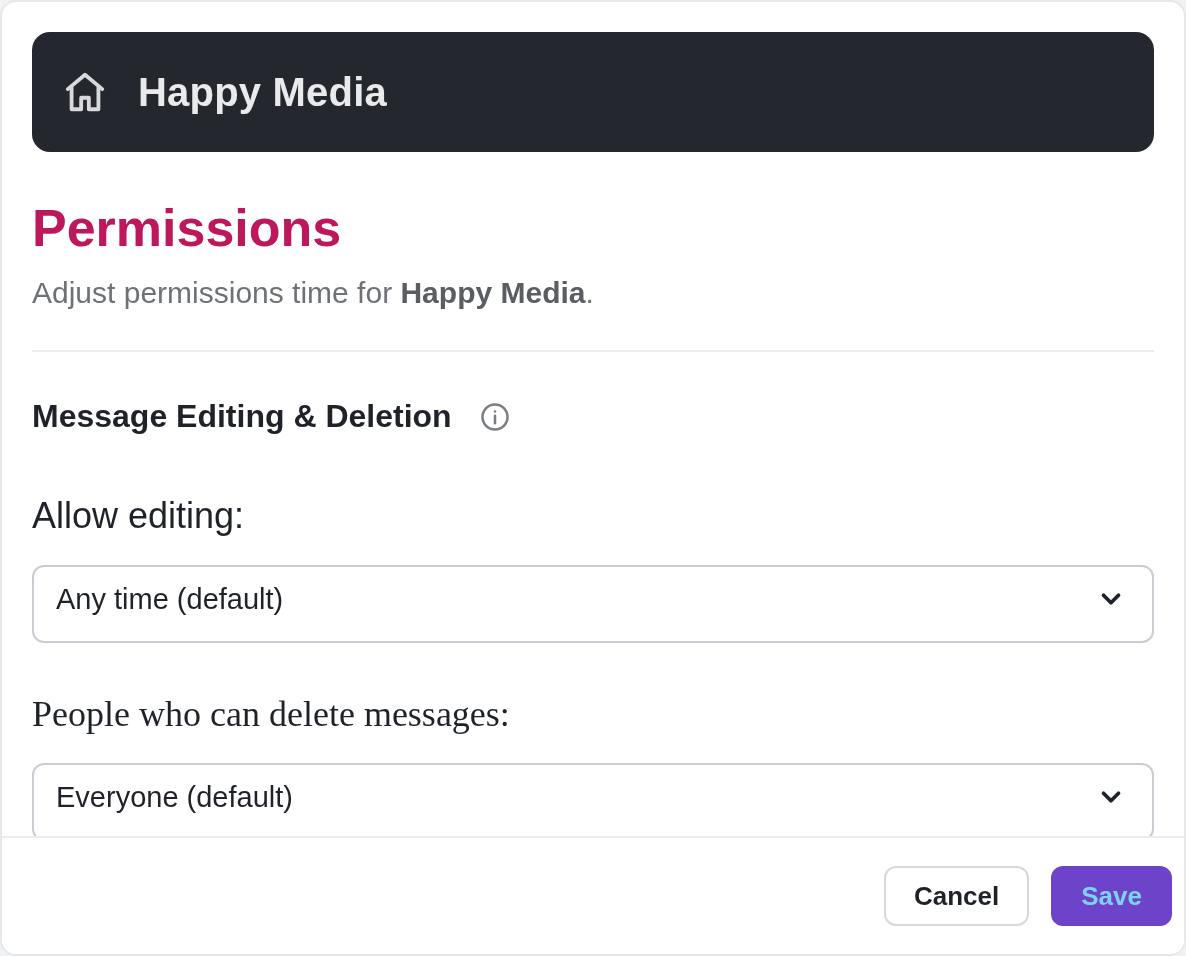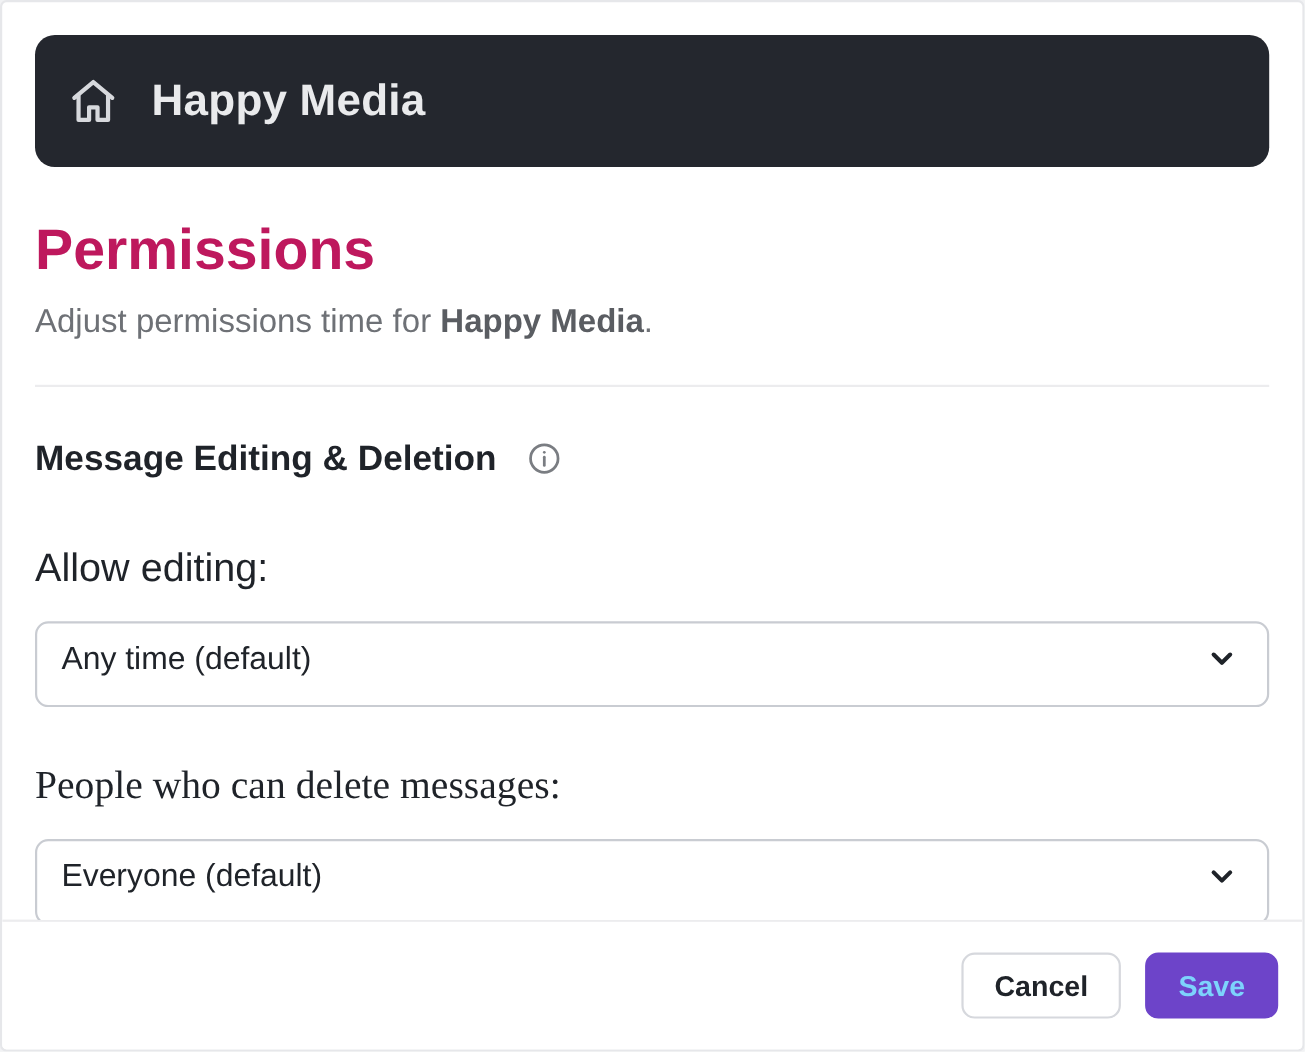--- a/index.html
+++ b/index.html
@@ -3,21 +3,21 @@
   <meta charset="utf-8">
   <style>
     * { box-sizing: border-box; margin: 0; padding: 0; }
     html, body { width: 1186px; height: 956px; font-family: -apple-system, BlinkMacSystemFont, "Segoe UI", Helvetica, Arial, sans-serif; background: #f1f2f4; }
     .card {
       position: relative;
       width: 1186px;
       height: 956px;
       background: #ffffff;
       border: 2px solid #e6e7ea;
-      border-radius: 6px;
+      border-radius: 16px;
       overflow: hidden;
       display: flex;
       flex-direction: column;
     }
     .content {
       padding: 30px 30px 0 30px;
       flex: 1;
       overflow: auto;
     }
     .header-bar {
@@ -85,21 +85,21 @@
     }
     .select-value { font-size: 29px; color: #1f2329; }
     .chevron { color: #1f2329; display: inline-flex; }
     .footer {
       border-top: 2px solid #ececee;
       min-height: 118px;
       display: flex;
       align-items: center;
       justify-content: flex-end;
       gap: 22px;
-      padding: 0 22px;
+      padding: 0 12px;
       background: #ffffff;
     }
     .btn {
       height: 60px;
       border-radius: 12px;
       font-size: 26px;
       font-weight: 600;
       padding: 0 28px;
       cursor: pointer;
       display: inline-flex;

